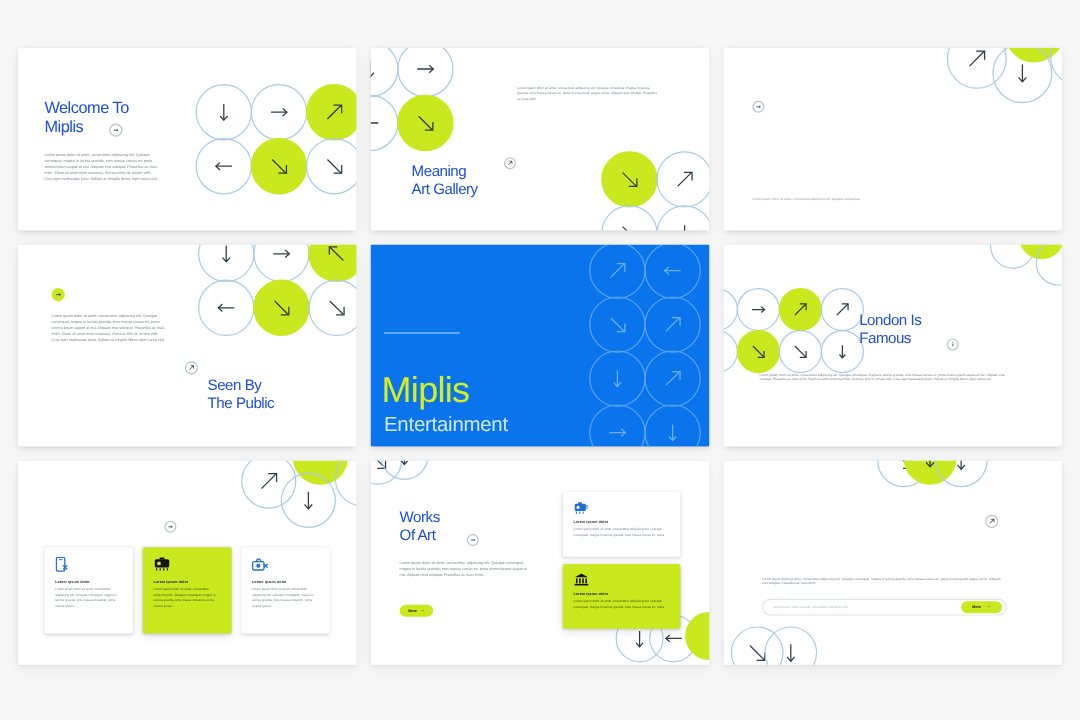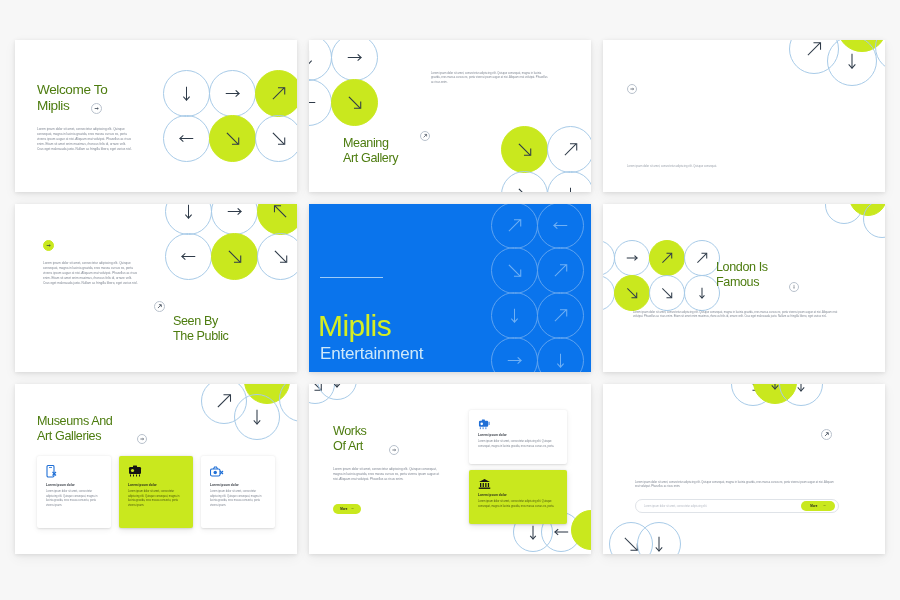--- a/index.html
+++ b/index.html
@@ -25,21 +25,21 @@
     background:#ffffff;
     overflow:hidden;
     box-shadow:0 1px 4px rgba(0,0,0,.10), 0 4px 12px rgba(0,0,0,.05);
   }
   .slide.blue{background:#0a74ec;}
 
   
   .h-title{
     position:absolute;
     font-weight:400;
-    color:#4d7c0f;
+    color:#1d4ed8;
     letter-spacing:-.4px;
     line-height:1.14;
     white-space:pre-line;
   }
   .body-txt{
     position:absolute;
     color:#7e8591;
     line-height:1.62;
     font-size:3.1px;
     white-space:pre-line;
@@ -452,22 +452,20 @@
       <div class="circ lime" style="left:43px;top:-20px;width:46px;height:46px;"></div>
       <div class="circ" style="left:33px;top:16px;width:46px;height:46px;">
         <svg viewBox="0 0 46 46">
             <path class="ar" d="M23 16 V30"></path>
             <path class="ar" d="M20 27 L23 30.4 L26 27"></path>
           </svg>
       </div>
       <div class="circ" style="left:78px;top:-2px;width:46px;height:46px;"></div>
     </div>
 
-    <h1 class="h-title" style="left:22px;top:22px;font-size:12.6px;">Museums And
-Art Galleries</h1>
     <div class="badge" style="left:122px;top:50px;width:10px;height:10px;">
       <svg viewBox="0 0 11 11">
           <path class="ar" d="M3.3 5.5 H7.5"></path>
           <path class="ar" d="M6.5 4.5 L7.7 5.5 L6.5 6.5"></path>
         </svg>
     </div>
 
     <div class="card" style="left:22px;top:72px;width:74px;height:72px;">
       <span class="c-ico" style="left:9px;top:8px;">
         <svg width="11" height="13" viewBox="0 0 22 26">

